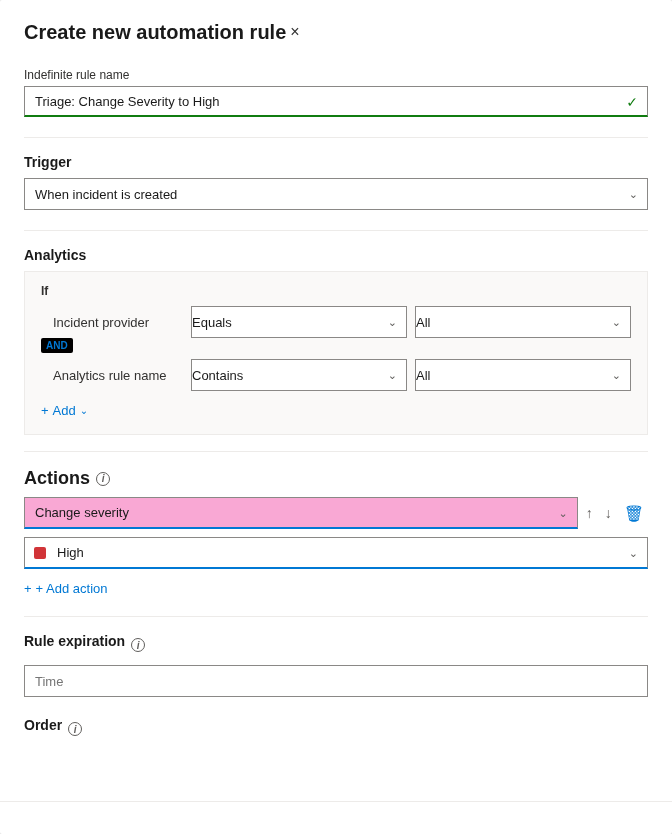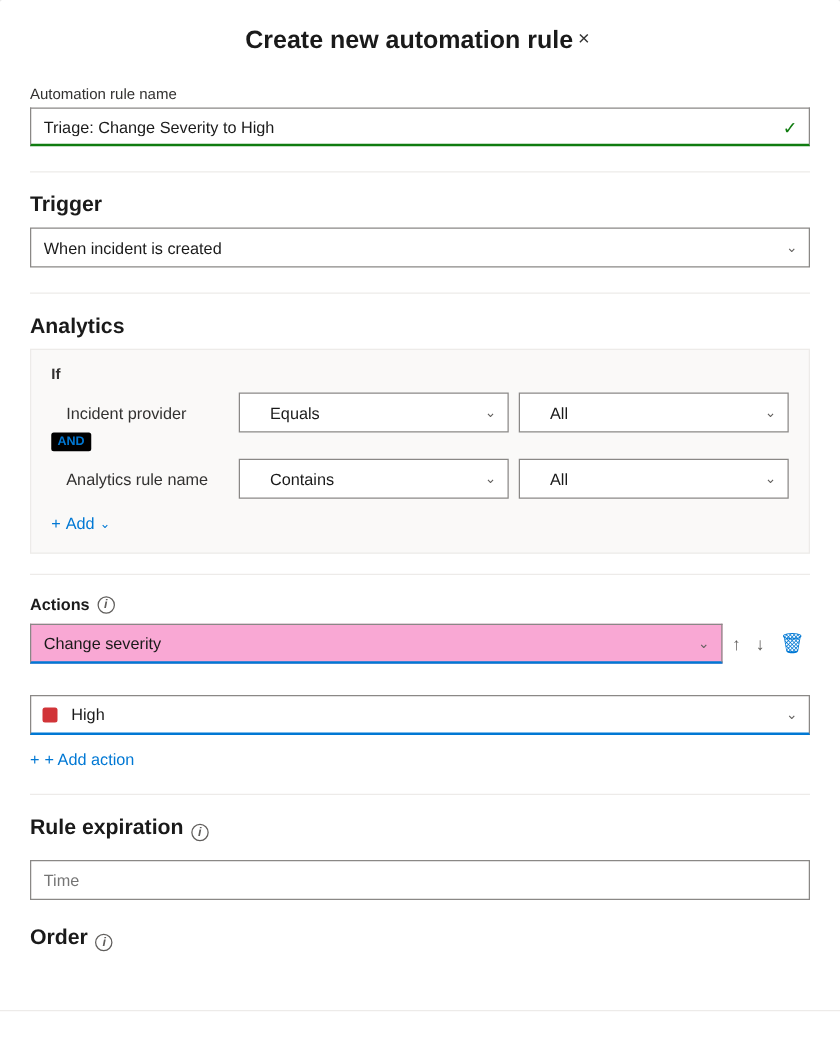--- a/index.html
+++ b/index.html
@@ -17,21 +17,21 @@
       width: 672px;
       min-height: 834px;
       border-radius: 2px;
       box-shadow: 0 2px 12px rgba(0,0,0,0.2);
       display: flex;
       flex-direction: column;
       position: relative;
     }
     .dialog-header {
       display: flex;
-      justify-content: center;
+      justify-content: flex-start;
       align-items: center;
       padding: 20px 24px 16px 24px;
       border-bottom: none;
     }
     .dialog-title {
       font-size: 20px;
       font-weight: 600;
       color: #1a1a1a;
     }
     .close-btn {
@@ -50,21 +50,21 @@
     .field-group {
       margin-bottom: 20px;
     }
     .field-label {
       font-size: 12px;
       color: #323130;
       margin-bottom: 4px;
       font-weight: 400;
     }
     .field-label-bold {
-      font-size: 17px;
+      font-size: 14px;
       font-weight: 600;
       color: #1a1a1a;
       margin-bottom: 8px;
     }
     .text-input {
       width: 100%;
       border: 1px solid #8a8886;
       padding: 6px 10px;
       font-size: 13px;
       color: #1a1a1a;
@@ -133,21 +133,21 @@
       gap: 8px;
       flex: 1;
     }
     .condition-select-wrapper {
       position: relative;
       flex: 1;
     }
     .condition-select-wrapper select {
       width: 100%;
       border: 1px solid #8a8886;
-      padding: 6px 28px 6px 24px;
+      padding: 6px 28px 6px 0;
       font-size: 13px;
       color: #1a1a1a;
       background: #fff;
       appearance: none;
       -webkit-appearance: none;
       height: 32px;
       cursor: pointer;
       outline: none;
     }
     .and-badge {
@@ -178,21 +178,21 @@
     .actions-section {
       margin-bottom: 16px;
     }
     .actions-label-row {
       display: flex;
       align-items: center;
       gap: 6px;
       margin-bottom: 8px;
     }
     .actions-label {
-      font-size: 13px;
+      font-size: 18px;
       font-weight: 600;
       color: #1a1a1a;
     }
     .info-icon {
       width: 14px;
       height: 14px;
       border-radius: 50%;
       border: 1px solid #605e5c;
       display: inline-flex;
       align-items: center;
@@ -244,21 +244,20 @@
     }
     .severity-row {
       position: relative;
       display: flex;
       align-items: center;
       margin-bottom: 8px;
     }
     .severity-select-wrapper {
       flex: 1;
       position: relative;
-      margin-top: 17px;
     }
     .severity-select-wrapper select {
       width: 100%;
       border: 1px solid #8a8886;
       border-bottom: 2px solid #0078d4;
       padding: 6px 28px 6px 32px;
       font-size: 13px;
       color: #1a1a1a;
       background: #fff;
       appearance: none;
@@ -346,21 +345,21 @@
 <div class="dialog">
 
   <div class="dialog-header">
     <span class="dialog-title">Create new automation rule</span>
     <button class="close-btn">×</button>
   </div>
 
   <div class="dialog-body">
 
     <div class="field-group">
-      <div class="field-label">Automation rule name</div>
+      <div class="field-label">Indefinite rule name</div>
       <div style="position:relative;">
         <input class="text-input text-input-valid" type="text" value="Triage: Change Severity to High" style="padding-right: 32px;">
         <span style="position:absolute;right:10px;top:50%;transform:translateY(-50%);color:#107c10;font-size:14px;">✓</span>
       </div>
     </div>
 
     <hr class="divider">
 
     <div class="field-group">
       <div class="field-label-bold">Trigger</div>

